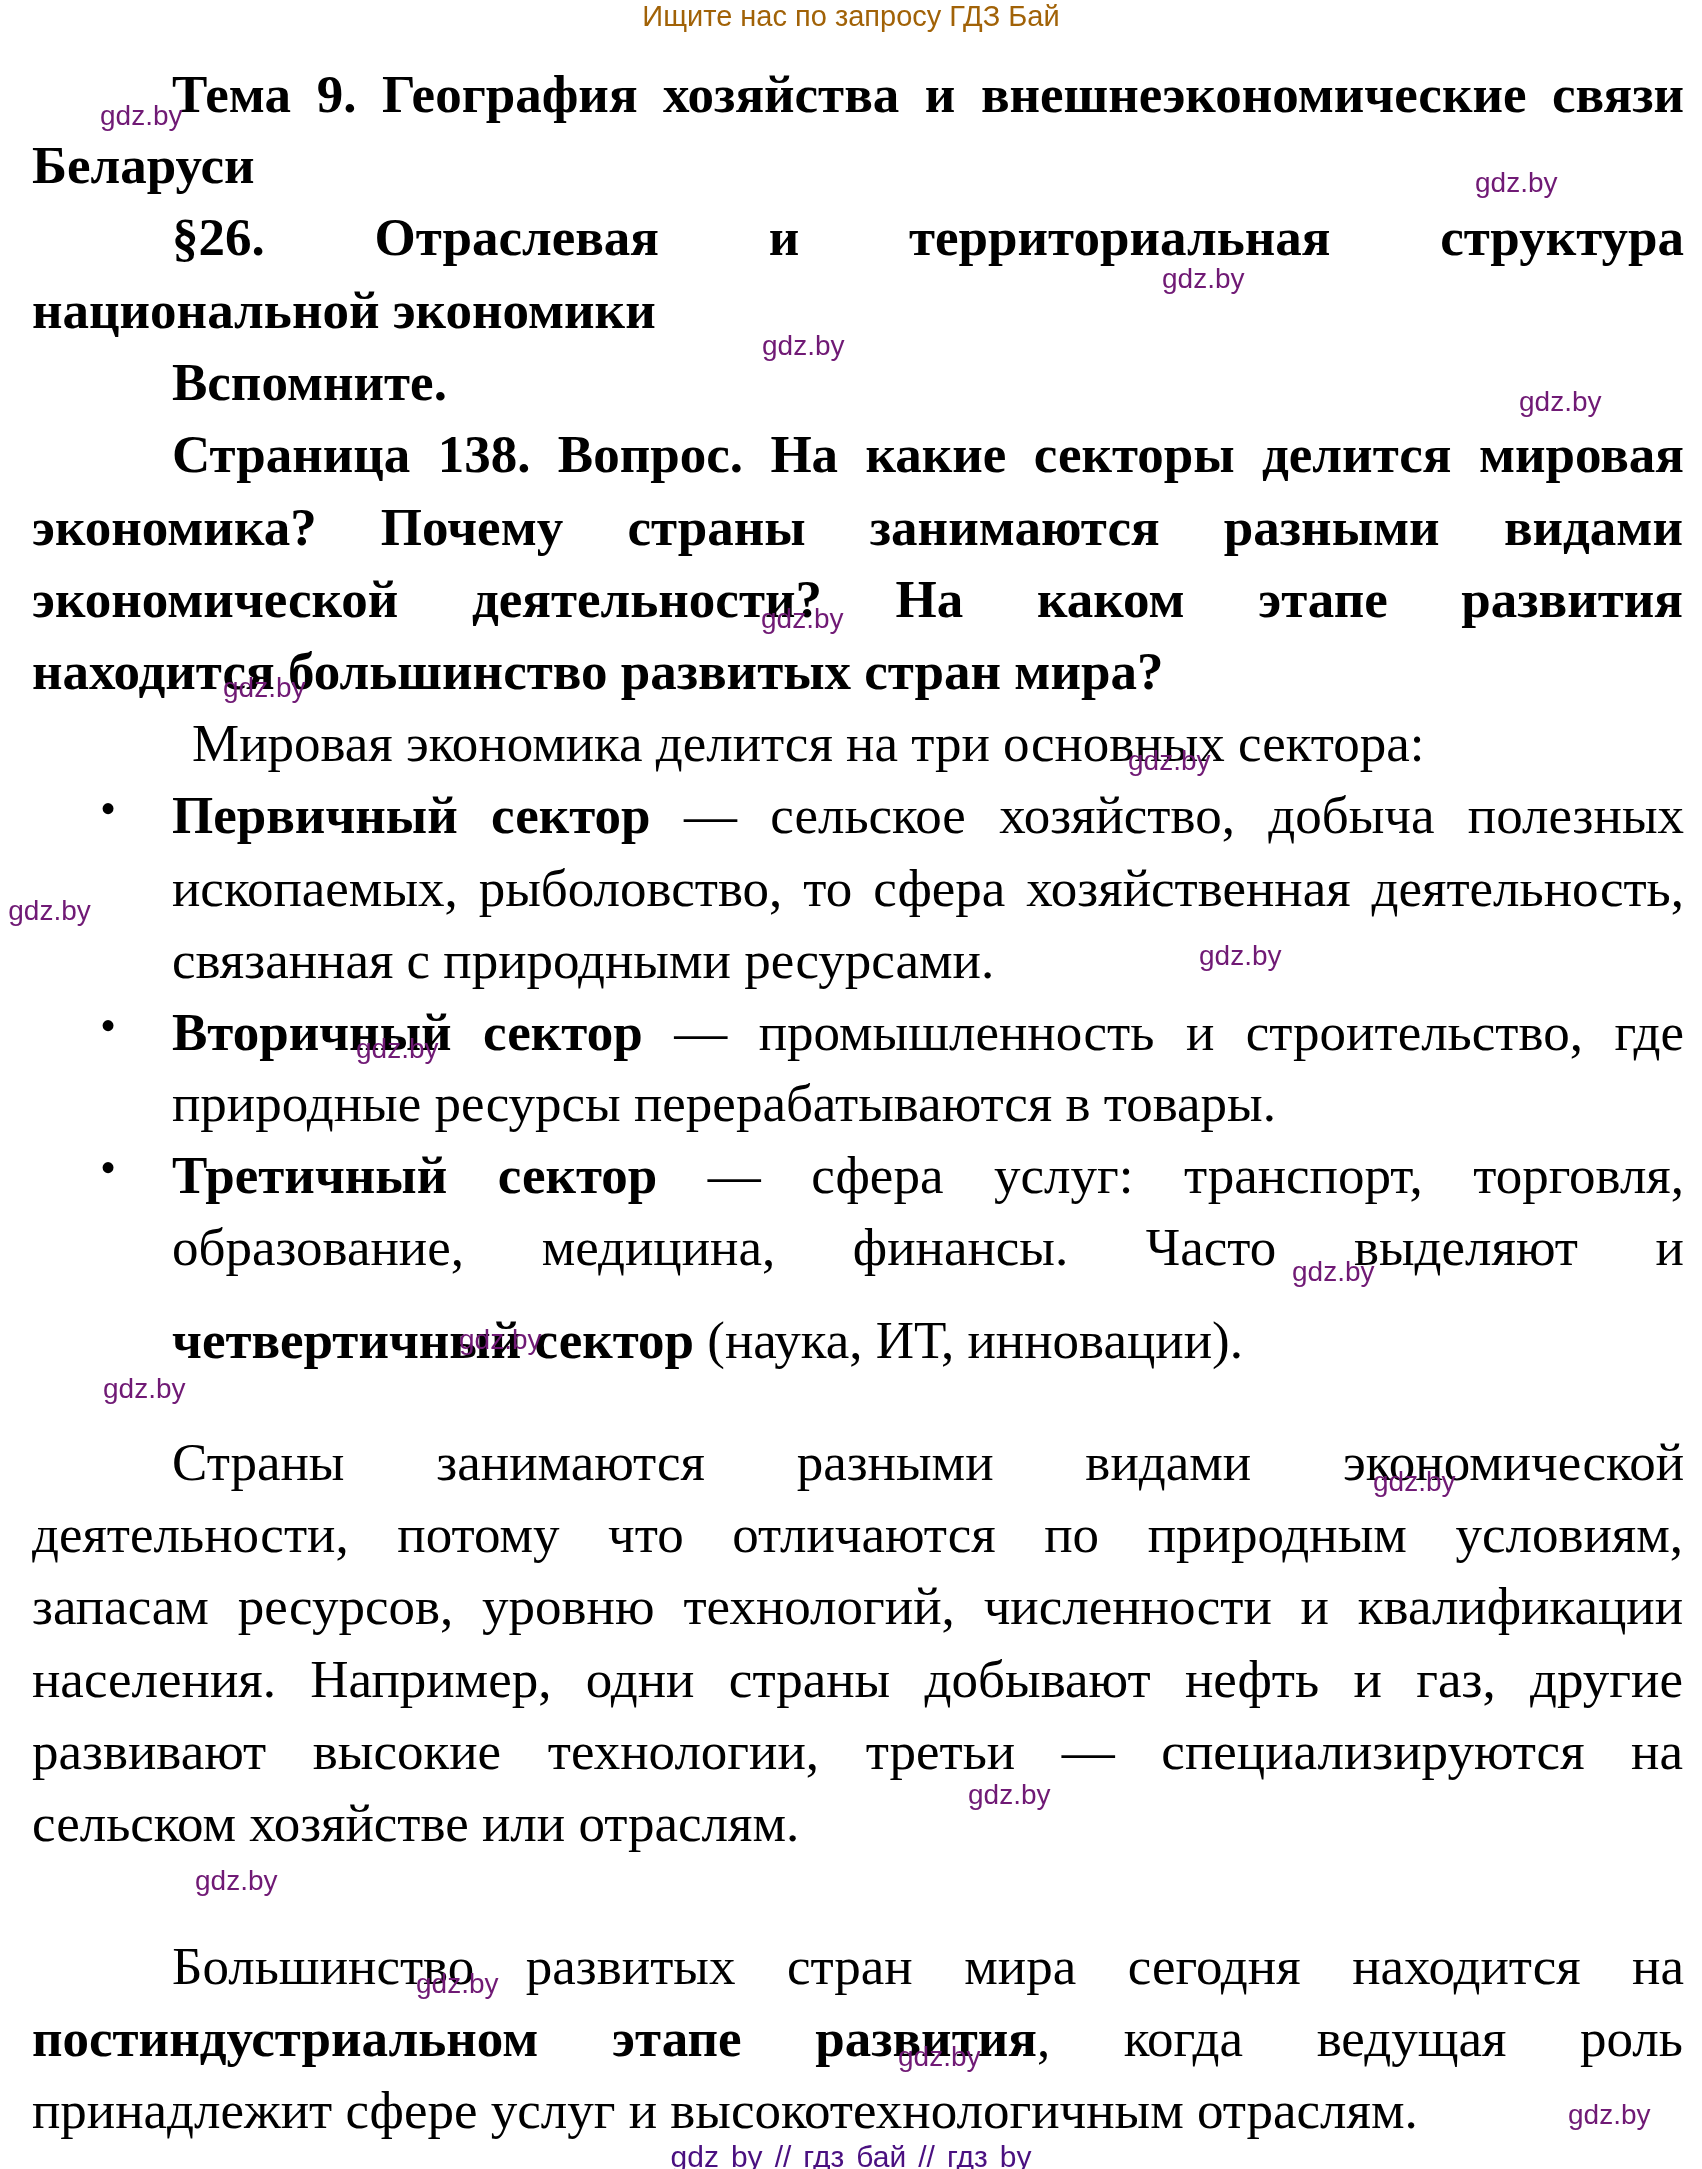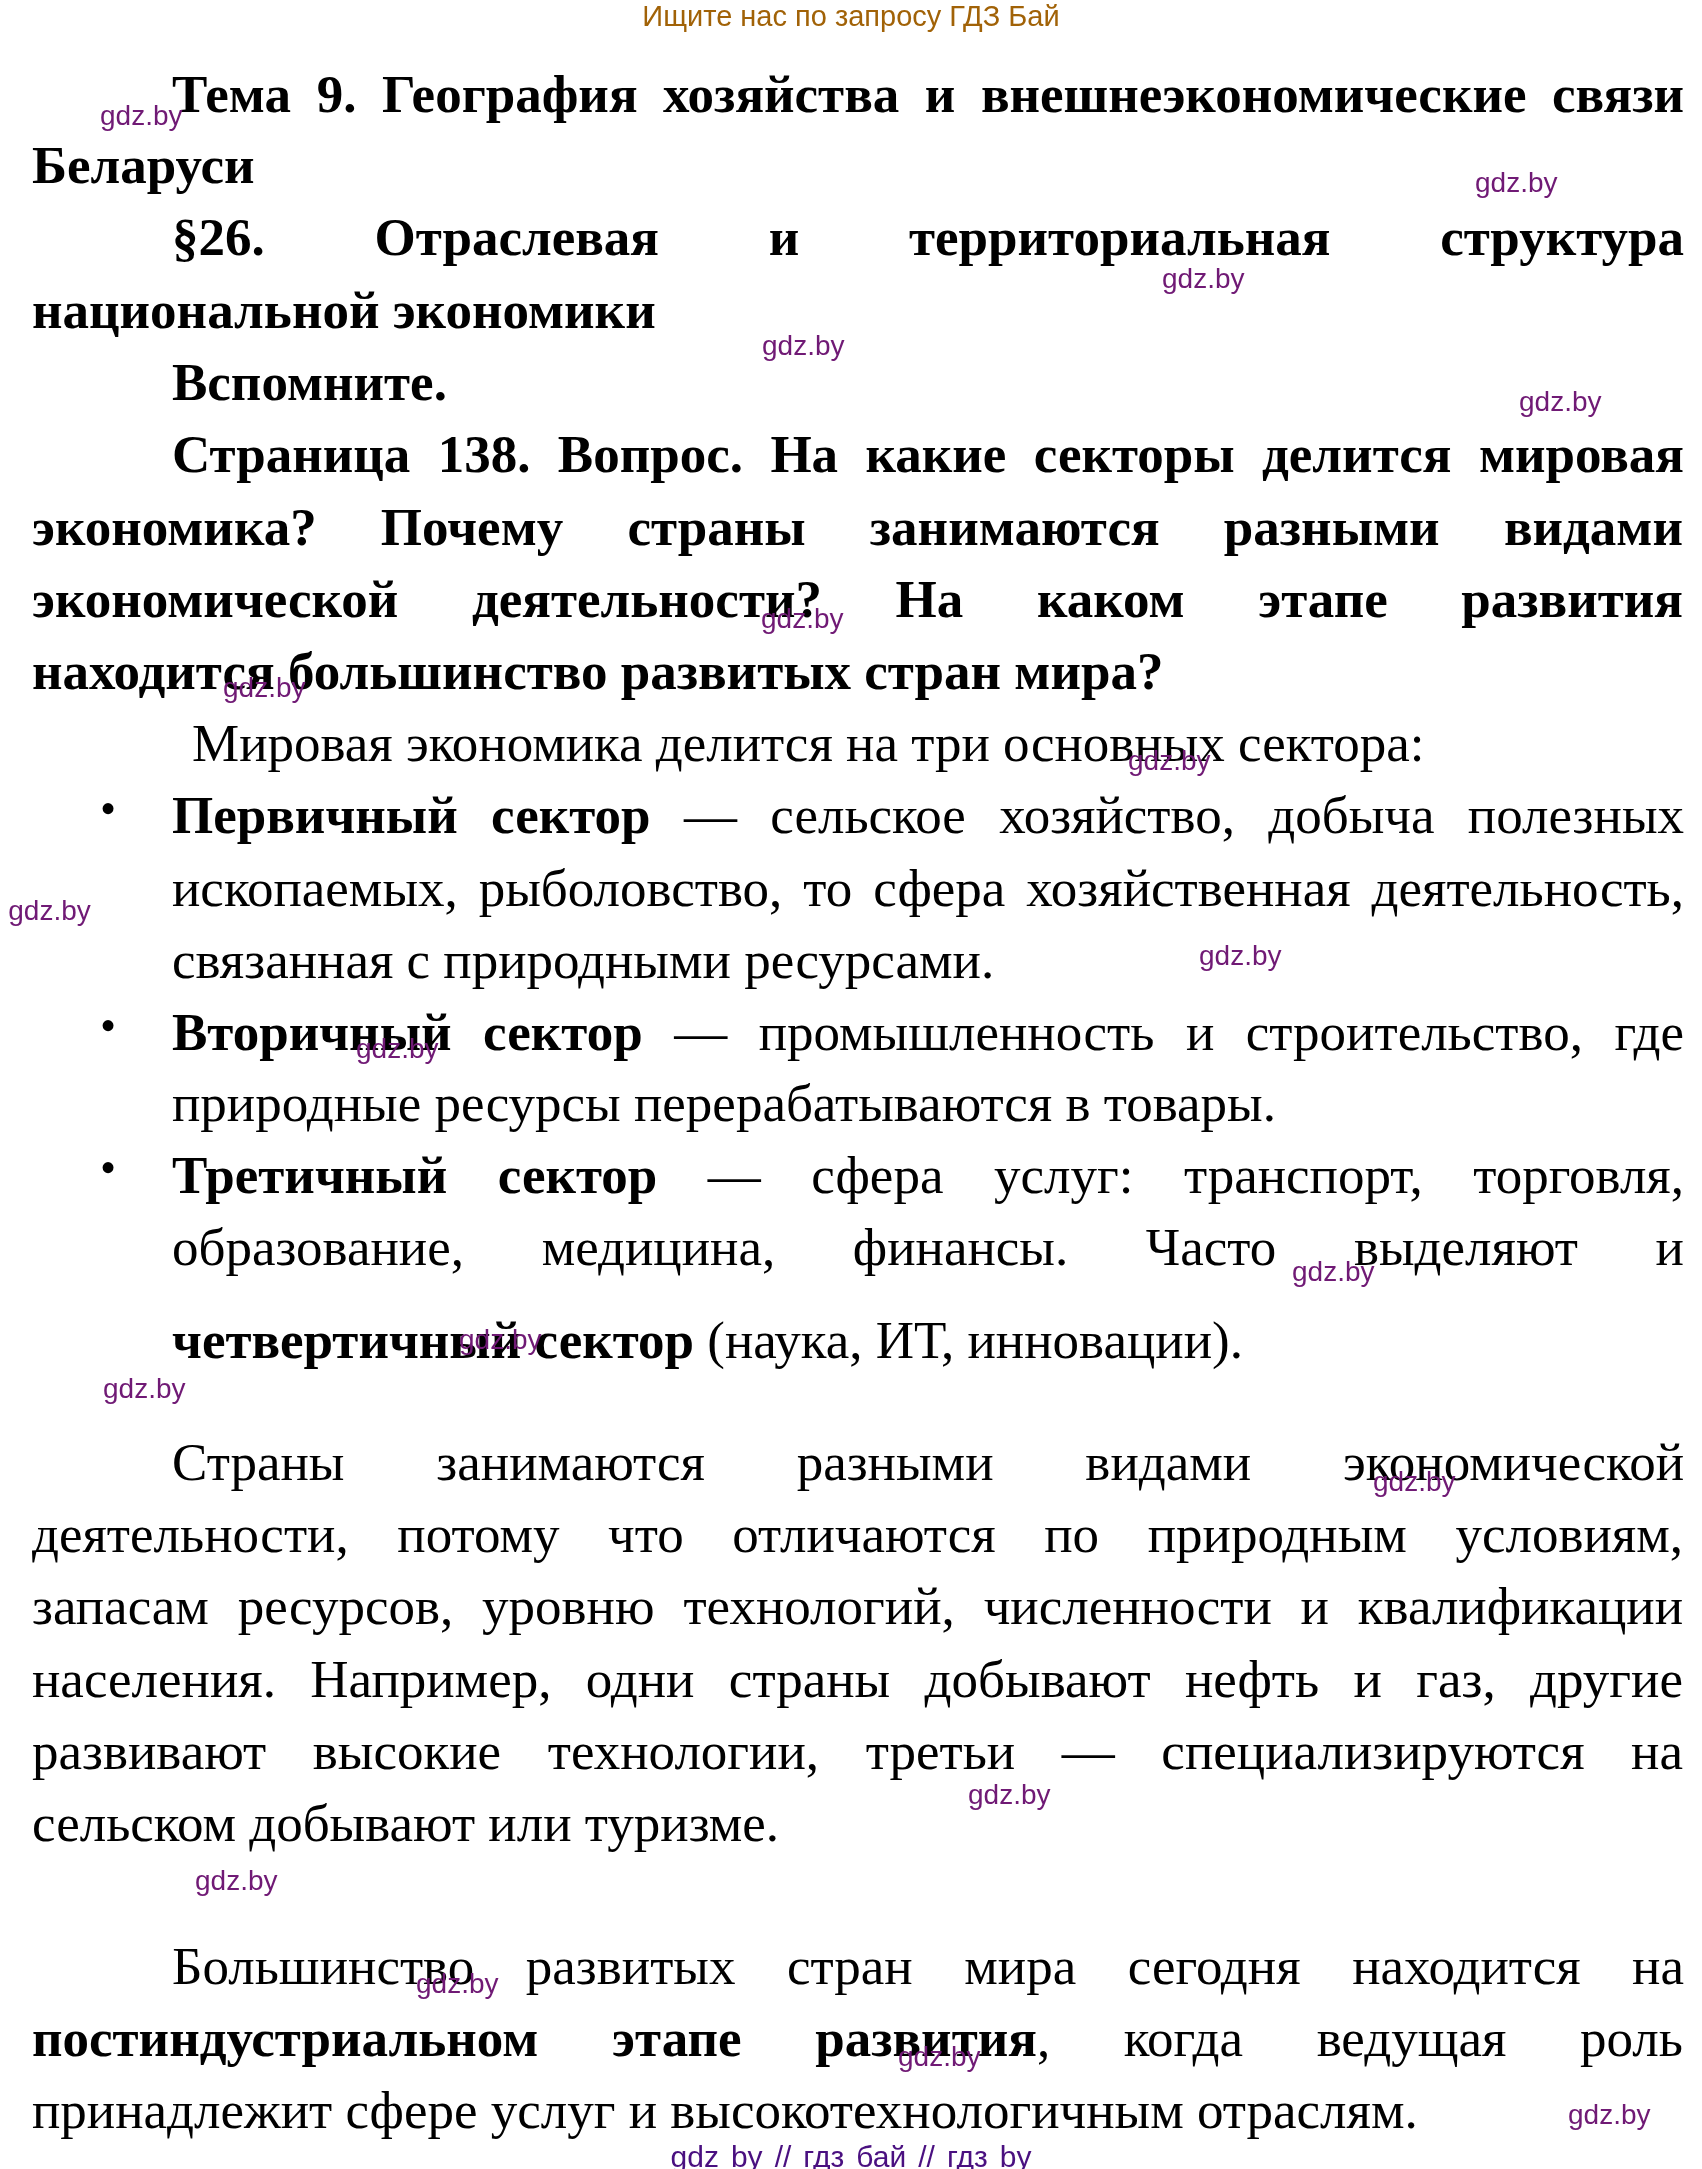--- a/index.html
+++ b/index.html
@@ -66,21 +66,21 @@
 <div class="bullet" style="top:1159px;">•</div>
 <div class="line indent" style="top:1139px;"><span class="b">Третичный сектор</span><span> — сфера услуг: транспорт, торговля,</span></div>
 <div class="line indent" style="top:1211px;">образование, медицина, финансы. Часто выделяют и</div>
 <div class="line indent last" style="top:1304px;"><span class="b">четвертичный сектор</span><span> (наука, ИТ, инновации).</span></div>
 
 <div class="line indent" style="top:1426px;">Страны занимаются разными видами экономической</div>
 <div class="line" style="top:1498px;">деятельности, потому что отличаются по природным условиям,</div>
 <div class="line" style="top:1570px;">запасам ресурсов, уровню технологий, численности и квалификации</div>
 <div class="line" style="top:1643px;">населения. Например, одни страны добывают нефть и газ, другие</div>
 <div class="line" style="top:1715px;">развивают высокие технологии, третьи — специализируются на</div>
-<div class="line last" style="top:1787px;">сельском добывают или туризме.</div>
+<div class="line last" style="top:1787px;">сельском хозяйстве или отраслям.</div>
 
 <div class="line indent" style="top:1930px;">Большинство развитых стран мира сегодня находится на</div>
 <div class="line" style="top:2002px;"><span class="b">постиндустриальном этапе развития</span><span>, когда ведущая роль</span></div>
 <div class="line last" style="top:2074px;">принадлежит сфере услуг и высокотехнологичным отраслям.</div>
 
 <div class="wm" style="left:100px;top:100px;">gdz.by</div>
 <div class="wm" style="left:1475px;top:167px;">gdz.by</div>
 <div class="wm" style="left:1162px;top:263px;">gdz.by</div>
 <div class="wm" style="left:762px;top:330px;">gdz.by</div>
 <div class="wm" style="left:1519px;top:386px;">gdz.by</div>

